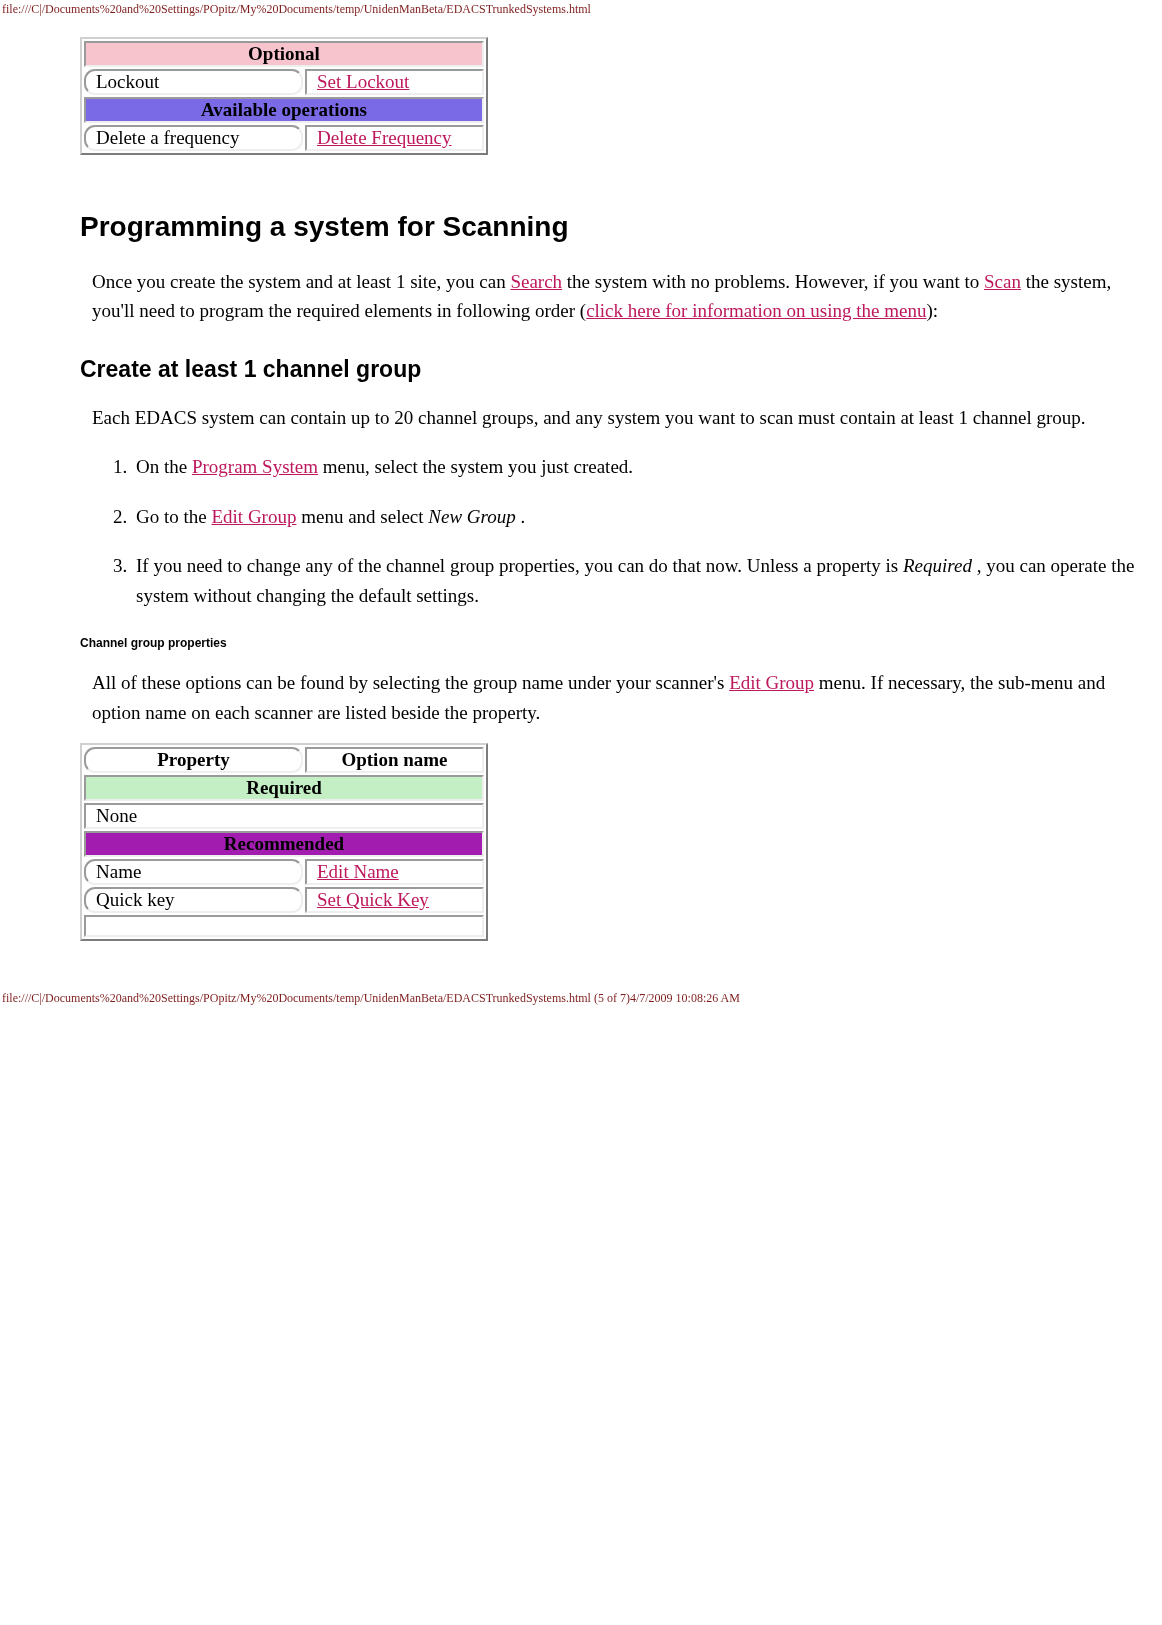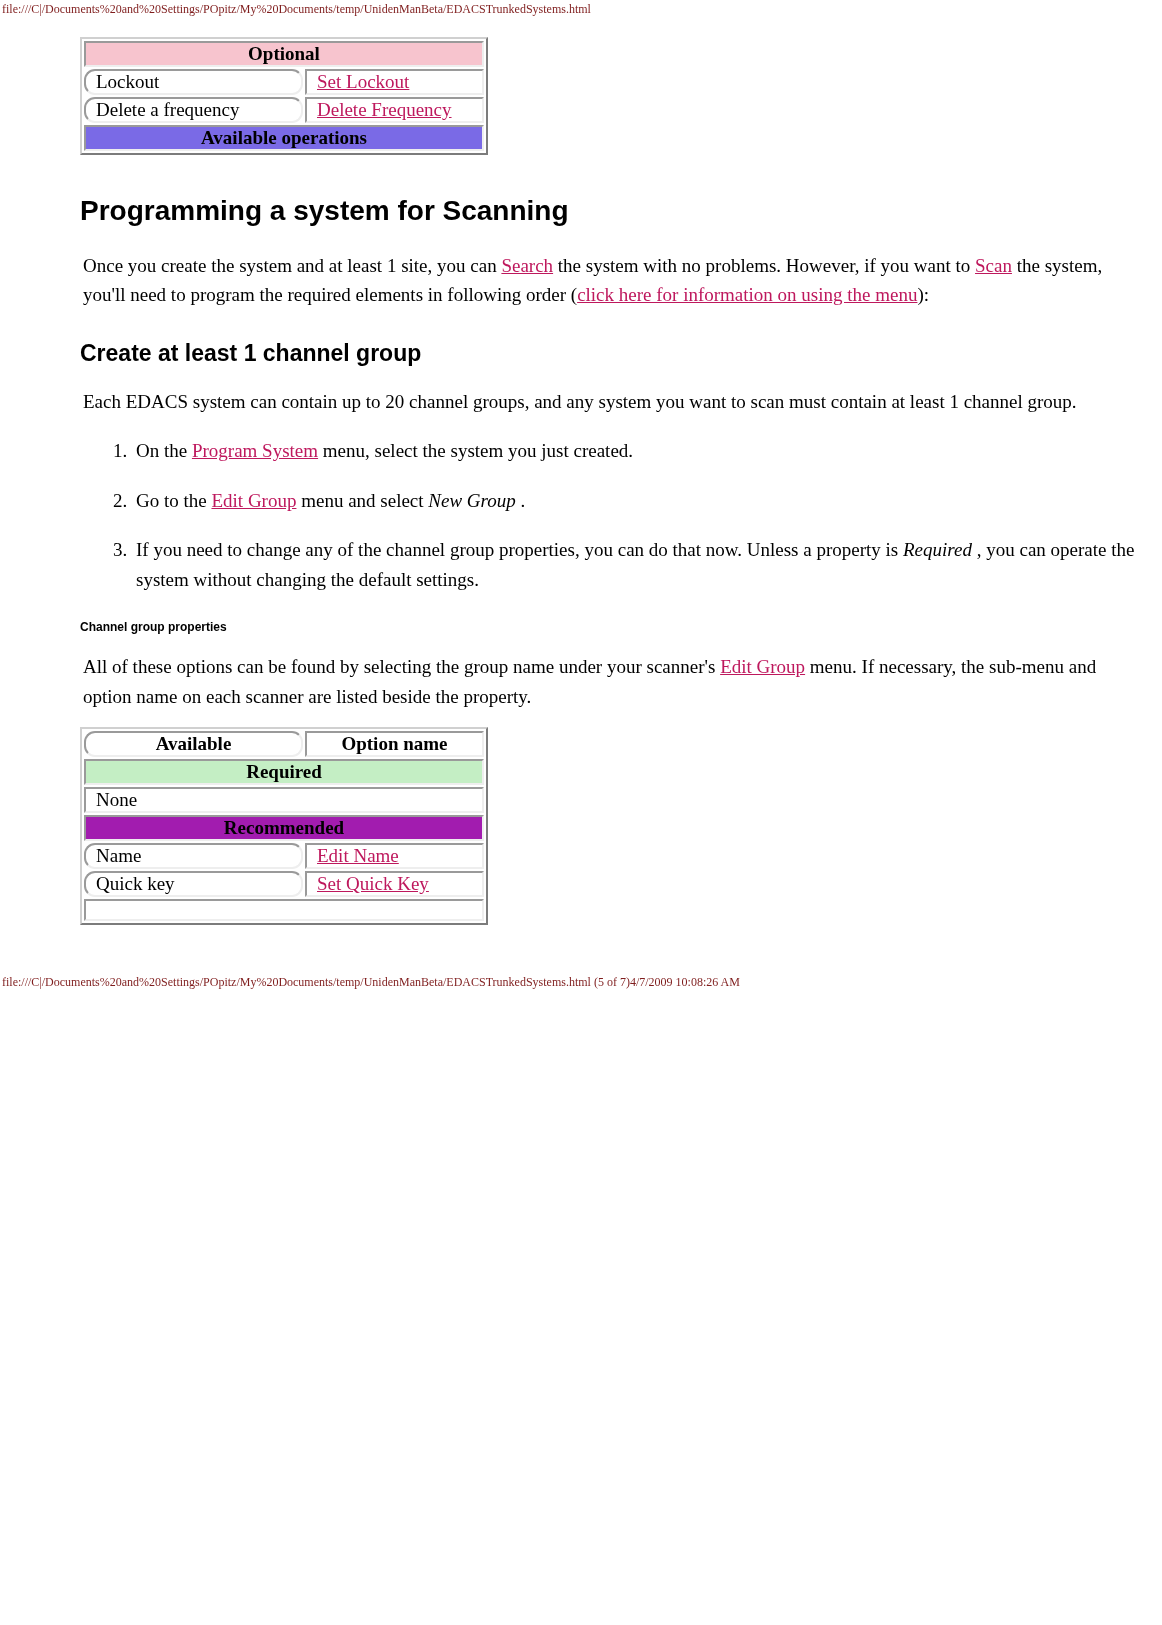--- a/index.html
+++ b/index.html
@@ -44,35 +44,35 @@
   .hdr-avail    { background: #7a6ae6; }
   .hdr-required { background: #c4eec4; }
   .hdr-recommend{ background: #a21caf; }
   .col1 { width: 195px; border-radius: 11px; }
   .col2 { width: 155px; }
   a.link { color: #be185d; text-decoration: underline; }
   h2 {
     font-family: Arial, Helvetica, sans-serif;
     font-weight: bold;
     font-size: 28px;
-    margin: 40px 0 24px 0;
+    margin: 56px 0 24px 0;
   }
   h3 {
     font-family: Arial, Helvetica, sans-serif;
     font-weight: bold;
     font-size: 23px;
     margin: 30px 0 20px 0;
   }
   h4 {
     font-family: Arial, Helvetica, sans-serif;
     font-weight: bold;
     font-size: 12px;
     margin: 26px 0 18px 0;
   }
-  p { line-height: 1.55; margin: 0 0 16px 3px; }
+  p { line-height: 1.55; margin: 0 0 16px 12px; }
   ol { margin: 0 0 16px 0; padding-left: 52px; }
   ol li { line-height: 1.55; padding-left: 4px; margin-top: 20px; }
   em { font-style: italic; }
   .spacer-row td { height: 18px; border: none; }
 </style>
 </head>
 <body>
 
 <div class="url-header">file:///C|/Documents%20and%20Settings/POpitz/My%20Documents/temp/UnidenManBeta/EDACSTrunkedSystems.html</div>
 
@@ -81,25 +81,25 @@
   <table class="prop">
     <tbody>
         <tr>
       <th colspan="2" class="hdr-optional">Optional</th>
     </tr>
     <tr>
       <td class="col1">Lockout</td>
       <td class="col2"><a href="#" class="link">Set Lockout</a></td>
     </tr>
     <tr>
+      <th colspan="2" class="hdr-avail">Available operations</th>
+    </tr>
+    <tr>
       <td class="col1">Delete a frequency</td>
       <td class="col2"><a href="#" class="link">Delete Frequency</a></td>
-    </tr>
-    <tr>
-      <th colspan="2" class="hdr-avail">Available operations</th>
     </tr>
   </tbody>
     </table>
 
   <h2>Programming a system for Scanning</h2>
 
   <p>
     <span>Once you create the system and at least 1 site, you can </span><a href="#" class="link">Search</a><span> the system with no problems. However, if you want to </span><a href="#" class="link">Scan</a><span> the system, you'll need to program the required elements in following order (</span><a href="#" class="link">click here for information on using the menu</a><span>):</span>
   </p>
 
@@ -121,21 +121,21 @@
 
   <h4>Channel group properties</h4>
 
   <p>
     <span>All of these options can be found by selecting the group name under your scanner's </span><a href="#" class="link">Edit Group</a><span> menu. If necessary, the sub-menu and option name on each scanner are listed beside the property.</span>
   </p>
 
   <table class="prop">
     <tbody>
         <tr>
-      <th class="col1">Available</th>
+      <th class="col1">Property</th>
       <th class="col2">Option name</th>
     </tr>
     <tr>
       <th colspan="2" class="hdr-required">Required</th>
     </tr>
     <tr>
       <td colspan="2">None</td>
     </tr>
     <tr>
       <th colspan="2" class="hdr-recommend">Recommended</th>

